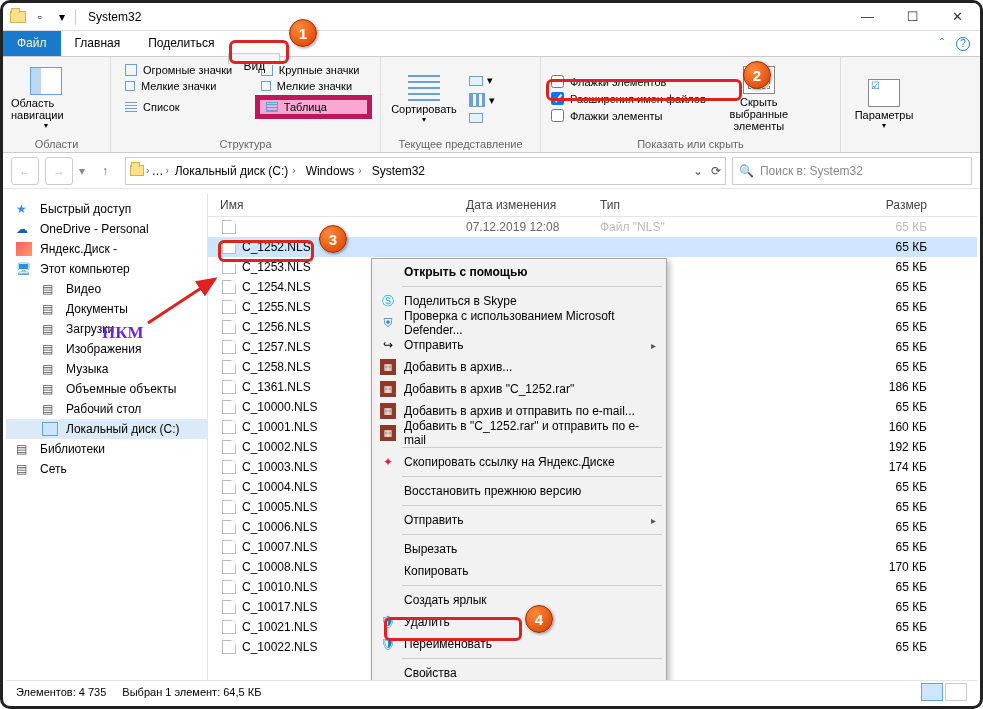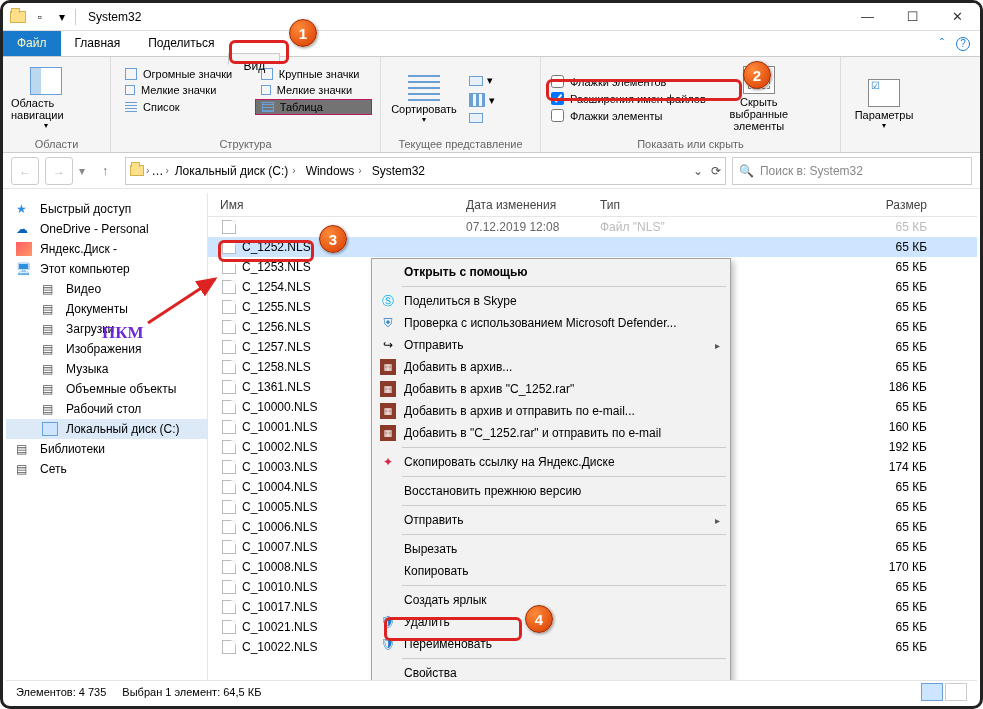--- a/index.html
+++ b/index.html
@@ -33,21 +33,21 @@
 .sort-ic { background:repeating-linear-gradient(0deg,#6aa0d8 0 2px,transparent 2px 6px); }
 .cols-ic { background:linear-gradient(90deg,#6aa0d8 0 3px,transparent 3px 6px,#6aa0d8 6px 9px,transparent 9px 12px,#6aa0d8 12px 15px,transparent 15px); border:1px solid #6aa0d8;}
 .hide-ic { background:#fff;border:1px solid #888; position:relative;}
 .hide-ic::after{content:"";position:absolute;inset:4px;border:1px dashed #888;}
 .opts-ic { border:1px solid #888; background:#fff; position:relative;}
 .opts-ic::before{content:"☑";position:absolute;left:2px;top:0;font-size:10px;color:#1979ca;}
 .mini-row { display:flex; align-items:center; gap:4px; padding:1px 4px;}
 .mini-row .sw { width:14px; height:10px; border:1px solid #6aa0d8; background:#e8f0fa;}
 .layout-grid { display:grid; grid-template-columns:auto auto; gap:2px 10px; }
 .layout-item { display:flex; align-items:center; gap:6px; padding:1px 6px; }
-.layout-item.sel { border:1px solid #be185d; background:#737373; }
+.layout-item.sel { border:5px solid #be185d; background:#f9a8d4; }
 .chkrow { display:flex; align-items:center; gap:6px; padding:1px 2px; }
 .chkrow input{width:13px;height:13px;}
 
 
 .addr { display:flex; align-items:center; gap:6px; height:36px; padding:4px 8px; border-bottom:1px solid #e5e5e5;}
 .navbtn { width:28px;height:28px;border:1px solid #ccc;border-radius:3px;display:flex;align-items:center;justify-content:center;color:#666;background:#fff;}
 .navbtn.dis{color:#bbb;}
 .crumbs { flex:1; height:28px; border:1px solid #ccc; display:flex; align-items:center; padding:0 4px; gap:2px; background:#fff;}
 .crumb { display:flex; align-items:center; gap:4px; padding:0 4px;}
 .sep { color:#666; font-size:10px;}
@@ -78,21 +78,21 @@
 .frow{display:flex;align-items:center;height:20px;font-size:12px;}
 .frow.sel{background:#cde5ff;}
 .frow .ic{width:14px;height:14px;margin:0 6px 0 14px;border:1px solid #bbb;background:#fff;position:relative;}
 .frow .ic::before{content:"";position:absolute;top:-1px;right:-1px;border-style:solid;border-width:0 5px 5px 0;border-color:transparent #f5f5f5 transparent transparent;}
 .fname{width:224px;}
 .fdate{width:134px;color:#666;}
 .ftype{width:230px;}
 .fsize{flex:1;text-align:right;padding-right:50px;}
 
 
-.ctx { position:absolute; left:368px; top:255px; width:360px; background:#f2f2f2; border:1px solid #a5a5a5; box-shadow:3px 3px 6px rgba(0,0,0,.25); font-size:12px; padding:2px;}
+.ctx { position:absolute; left:368px; top:255px; width:296px; background:#f2f2f2; border:1px solid #a5a5a5; box-shadow:3px 3px 6px rgba(0,0,0,.25); font-size:12px; padding:2px;}
 .ctx-item{display:flex;align-items:center;height:22px;padding:0 10px 0 30px;position:relative;}
 .ctx-item .cic{position:absolute;left:6px;width:16px;height:16px;display:flex;align-items:center;justify-content:center;font-size:12px;}
 .ctx-item.arr::after{content:"▸";position:absolute;right:8px;color:#555;font-size:10px;}
 .ctx-sep{height:1px;background:#ccc;margin:3px 2px 3px 28px;}
 .ctx-item.bold{font-weight:600;}
 
 
 .status{position:absolute;left:3px;right:3px;bottom:3px;height:23px;border-top:1px solid #e5e5e5;display:flex;align-items:center;padding:0 10px;font-size:11px;gap:16px;background:#fff;}
 .status .vbtns{margin-left:auto;display:flex;gap:2px;}
 .vbtn{width:22px;height:18px;border:1px solid #ccc;}

